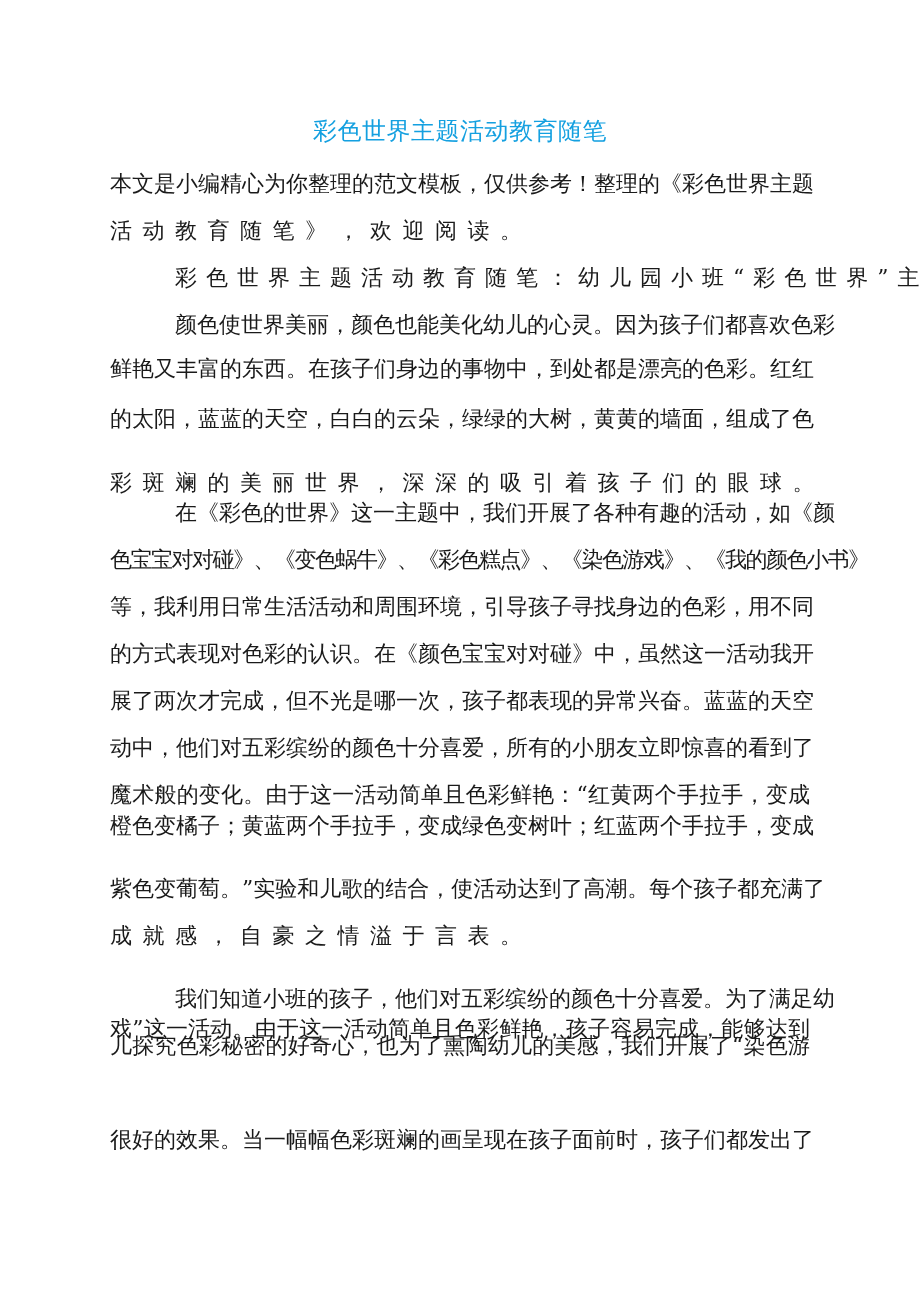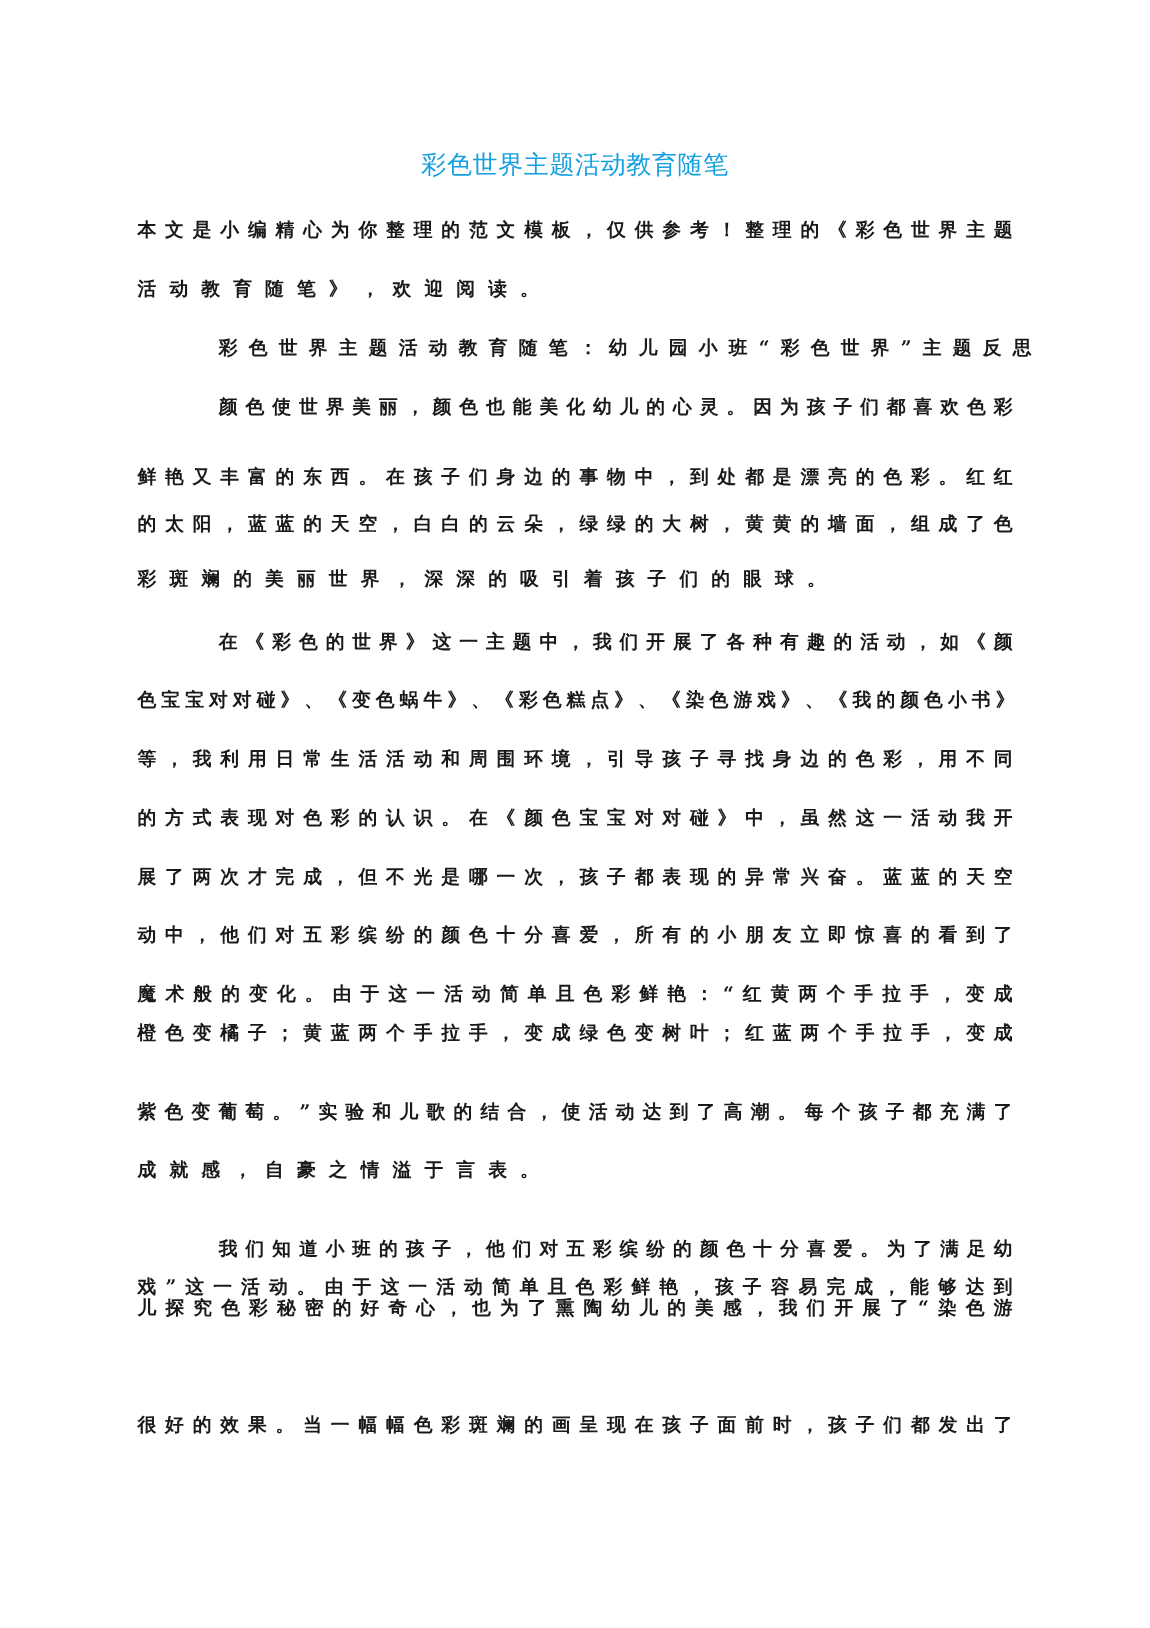--- a/index.html
+++ b/index.html
@@ -21,36 +21,35 @@
     top: 0;
     width: 700px;
   }
   .title {
     position: absolute;
     top: 114px;
     left: 0;
     width: 700px;
     text-align: center;
     font-family: "DejaVu Sans", "Liberation Sans", sans-serif;
-    font-size: 20px;
+    font-size: 24px;
     line-height: 34px;
     color: #14a0e0;
     letter-spacing: 0.5px;
   }
   .line {
     position: absolute;
     left: 0;
     width: 700px;
     height: 34px;
-    font-size: 15px;
+    font-size: 22px;
     line-height: 34px;
     white-space: nowrap;
     text-align: justify;
     text-align-last: justify;
-    font-weight: bold;
   }
   .line.last {
     text-align-last: left;
     letter-spacing: 10.5px;
   }
   .line.indent {
     left: 65px;
     width: 635px;
   }
 </style>
@@ -59,23 +58,23 @@
 
 <div class="page">
   <div class="title">彩色世界主题活动教育随笔</div>
 
   <div class="line" style="top:167px">本文是小编精心为你整理的范文模板，仅供参考！整理的《彩色世界主题</div>
   <div class="line last" style="top:214px">活动教育随笔》，欢迎阅读。</div>
 
   <div class="line indent last" style="top:261px; letter-spacing:9px">彩色世界主题活动教育随笔：幼儿园小班“彩色世界”主题反思</div>
 
   <div class="line indent" style="top:308px">颜色使世界美丽，颜色也能美化幼儿的心灵。因为孩子们都喜欢色彩</div>
-  <div class="line" style="top:364px">鲜艳又丰富的东西。在孩子们身边的事物中，到处都是漂亮的色彩。红红</div>
+  <div class="line" style="top:352px">鲜艳又丰富的东西。在孩子们身边的事物中，到处都是漂亮的色彩。红红</div>
   <div class="line" style="top:402px">的太阳，蓝蓝的天空，白白的云朵，绿绿的大树，黄黄的墙面，组成了色</div>
-  <div class="line last" style="top:446px">彩斑斓的美丽世界，深深的吸引着孩子们的眼球。</div>
+  <div class="line last" style="top:466px">彩斑斓的美丽世界，深深的吸引着孩子们的眼球。</div>
 
   <div class="line indent" style="top:496px">在《彩色的世界》这一主题中，我们开展了各种有趣的活动，如《颜</div>
   <div class="line" style="top:543px; letter-spacing:-1.5px">色宝宝对对碰》、《变色蜗牛》、《彩色糕点》、《染色游戏》、《我的颜色小书》</div>
   <div class="line" style="top:590px">等，我利用日常生活活动和周围环境，引导孩子寻找身边的色彩，用不同</div>
   <div class="line" style="top:637px">的方式表现对色彩的认识。在《颜色宝宝对对碰》中，虽然这一活动我开</div>
   <div class="line" style="top:684px">展了两次才完成，但不光是哪一次，孩子都表现的异常兴奋。蓝蓝的天空</div>
   <div class="line" style="top:731px">动中，他们对五彩缤纷的颜色十分喜爱，所有的小朋友立即惊喜的看到了</div>
   <div class="line" style="top:778px">魔术般的变化。由于这一活动简单且色彩鲜艳：“红黄两个手拉手，变成</div>
   <div class="line" style="top:809px">橙色变橘子；黄蓝两个手拉手，变成绿色变树叶；红蓝两个手拉手，变成</div>
   <div class="line" style="top:872px">紫色变葡萄。”实验和儿歌的结合，使活动达到了高潮。每个孩子都充满了</div>

